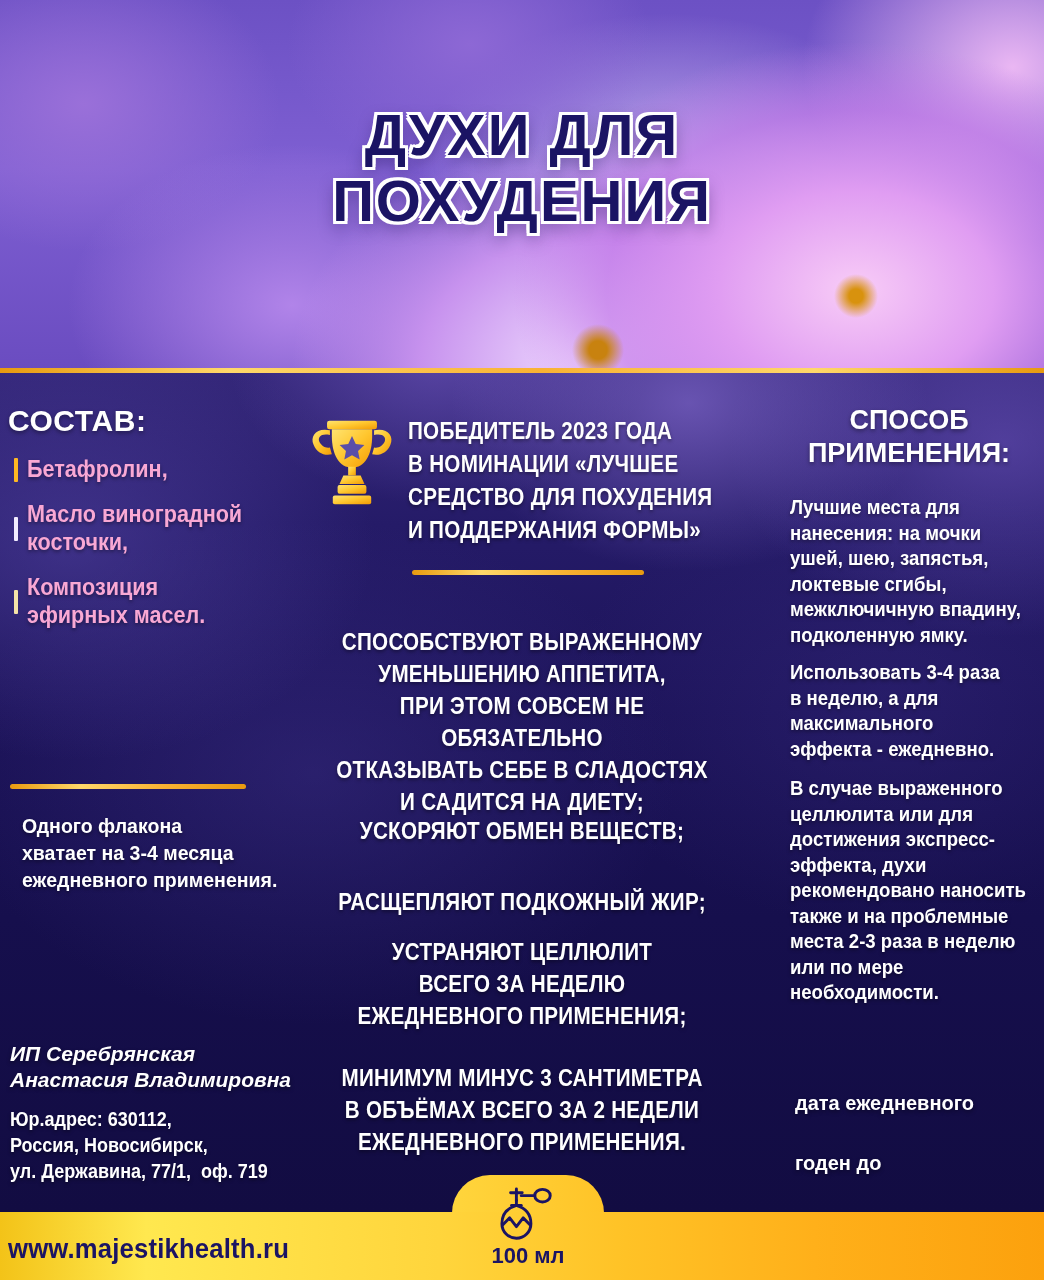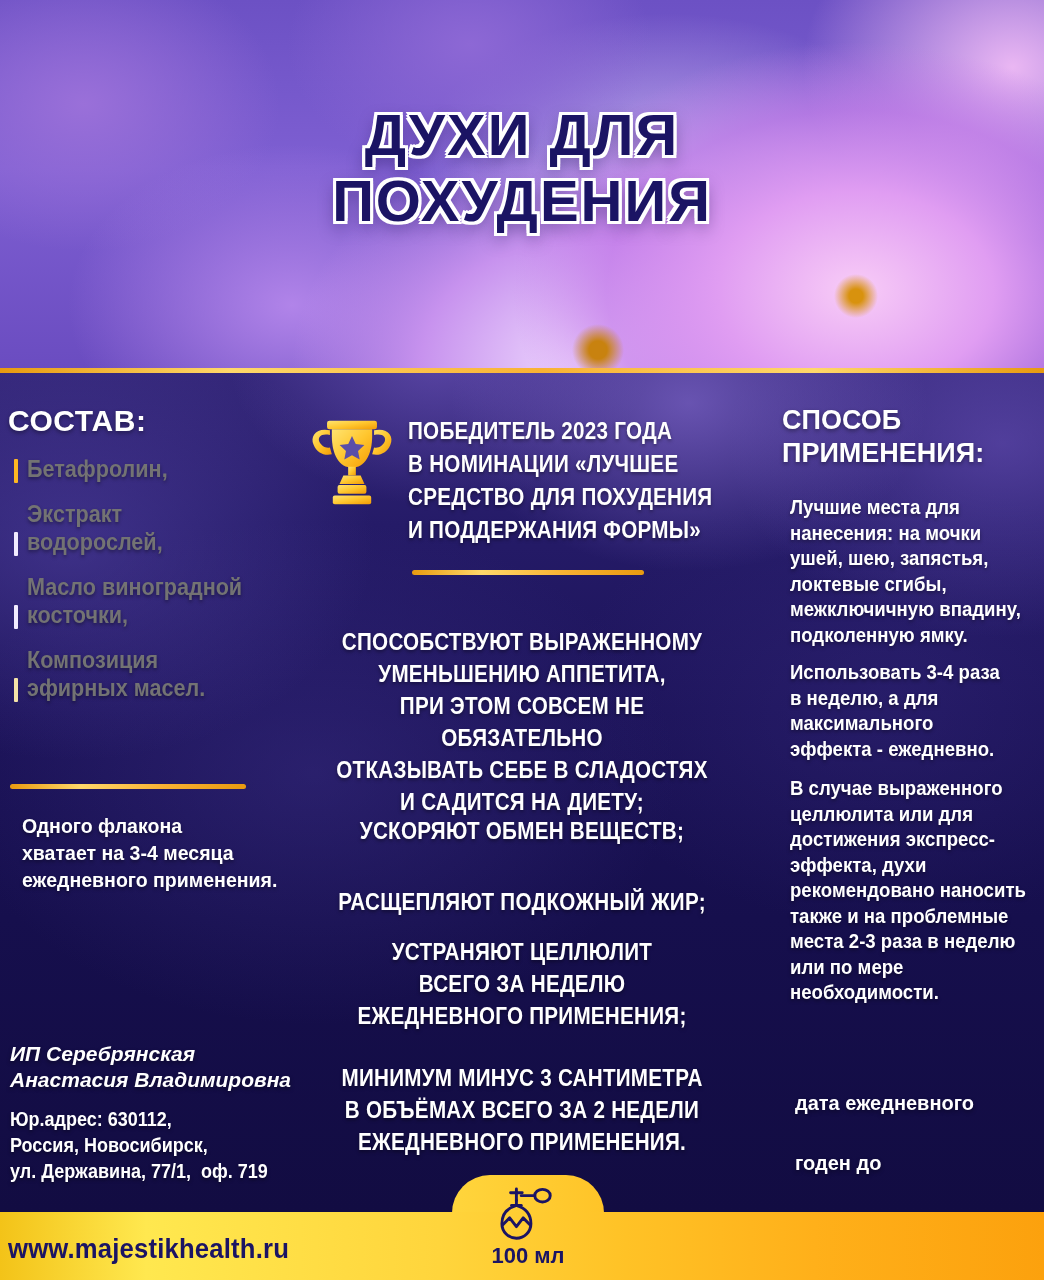--- a/index.html
+++ b/index.html
@@ -61,37 +61,37 @@
   
   .txt { position:absolute; color:#fff; white-space:pre-wrap; text-shadow:0 2px 4px rgba(0,0,0,.4); }
   .cond86 { transform:scaleX(.86); }
   .cond90 { transform:scaleX(.90); }
   .cond93 { transform:scaleX(.93); }
   .o-left  { transform-origin:0 0; }
   .o-center{ transform-origin:50% 0; }
   
   .comp-heading { top:404px; left:8px; width:230px; font-size:30px; font-weight:700; letter-spacing:.5px; }
   .comp-list { position:absolute; top:455px; left:14px; width:286px; list-style:none; }
-  .comp-list li { display:flex; align-items:flex-end; margin-bottom:17px; color:#737373; font-size:24px; font-weight:700; line-height:28px; text-shadow:0 2px 4px rgba(0,0,0,.4); }
+  .comp-list li { display:flex; align-items:center; margin-bottom:17px; color:#f9a8d4; font-size:24px; font-weight:700; line-height:28px; text-shadow:0 2px 4px rgba(0,0,0,.4); }
   .marker { display:inline-block; flex:none; width:4px; height:24px; margin:2px 9px 0 0; border-radius:1px; }
   .comp-list li span.ing { white-space:pre-wrap; transform:scaleX(.9); transform-origin:0 0; }
   .divider { position:absolute; height:5px; border-radius:3px;
     background:linear-gradient(90deg,#e89a10 0%,#ffd86a 30%,#f9b233 65%,#e89a10 100%); }
   .divider-left { top:784px; left:10px; width:236px; }
   .note    { top:812px; left:22px; width:300px; font-size:21px; font-weight:700; line-height:27px; }
   .company { top:1041px; left:10px; width:300px; font-size:21px; font-weight:700; line-height:26px;font-style:italic; }
   .address { top:1106px; left:10px; width:320px; font-size:20px; font-weight:700; line-height:26px; }
   
   .trophy { position:absolute; top:410px; left:304px; width:96px; height:102px; }
   .award  { top:414px; left:408px; width:356px; font-size:24px; font-weight:700; line-height:33px; letter-spacing:.3px; }
   .divider-center { top:570px; left:412px; width:232px; }
   .benefit { left:287px; width:470px; text-align:center; font-size:24px; font-weight:700; line-height:32px; letter-spacing:.3px; }
   .b1 { top:626px; } .b2 { top:815px; } .b3 { top:886px; } .b4 { top:936px; } .b5 { top:1062px; }
   
-  .usage-heading { top:404px; left:782px; width:254px; font-size:27px; font-weight:700; line-height:33px; }
+  .usage-heading { top:404px; left:782px; width:254px; text-align:center; font-size:27px; font-weight:700; line-height:33px; }
   .u-p { left:790px; width:254px; font-size:20px; font-weight:700; line-height:25.5px; }
   .u1 { top:495px; } .u2 { top:660px; } .u3 { top:776px; }
   .mfg-label    { top:1092px; left:795px; font-size:20px; font-weight:700; }
   .expiry-label { top:1152px; left:795px; font-size:20px; font-weight:700; }
   
   .bar {
     position:absolute; top:1212px; left:0; width:1044px; height:68px;
     background:linear-gradient(90deg,#f3c318 0%,#ffe84f 14%,#ffd53c 42%,#ffc226 60%,#ffb01a 78%,#fca10d 100%);
   }
   .bump {
@@ -119,25 +119,20 @@
 ПОХУДЕНИЯ</h1>
   <div class="gold-line"></div>
 
   <div class="body-bg"></div>
 
   <h2 class="txt comp-heading">СОСТАВ:</h2>
   <ul class="comp-list">
     <li>
       <span class="marker" style="background:#ffb822"></span>
       <span class="ing">Бетафролин,</span>
-    </li>
-    <li>
-      <span class="marker" style="background:#f2ecff"></span>
-      <span class="ing">Экстракт
-водорослей,</span>
     </li>
     <li>
       <span class="marker" style="background:#f2ecff"></span>
       <span class="ing">Масло виноградной
 косточки,</span>
     </li>
     <li>
       <span class="marker" style="background:#f5e3a8"></span>
       <span class="ing">Композиция
 эфирных масел.</span>

